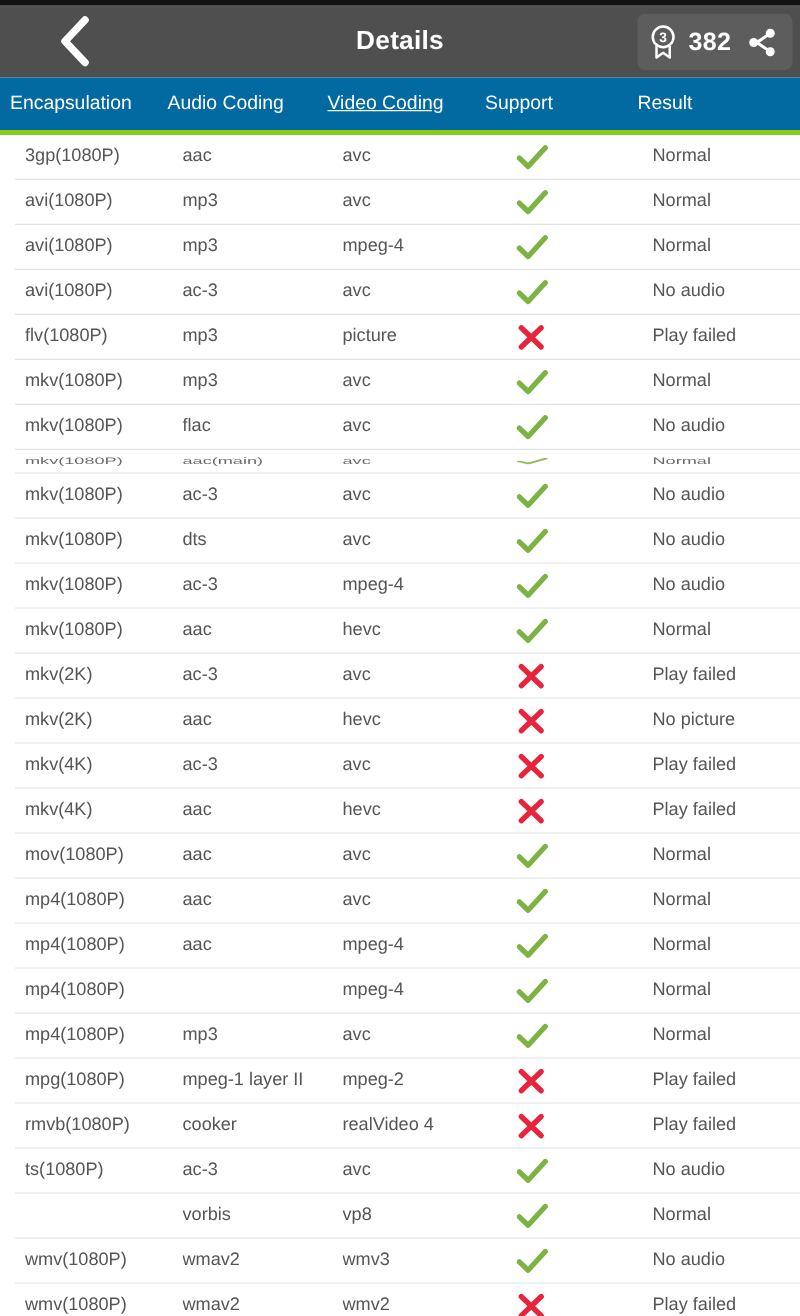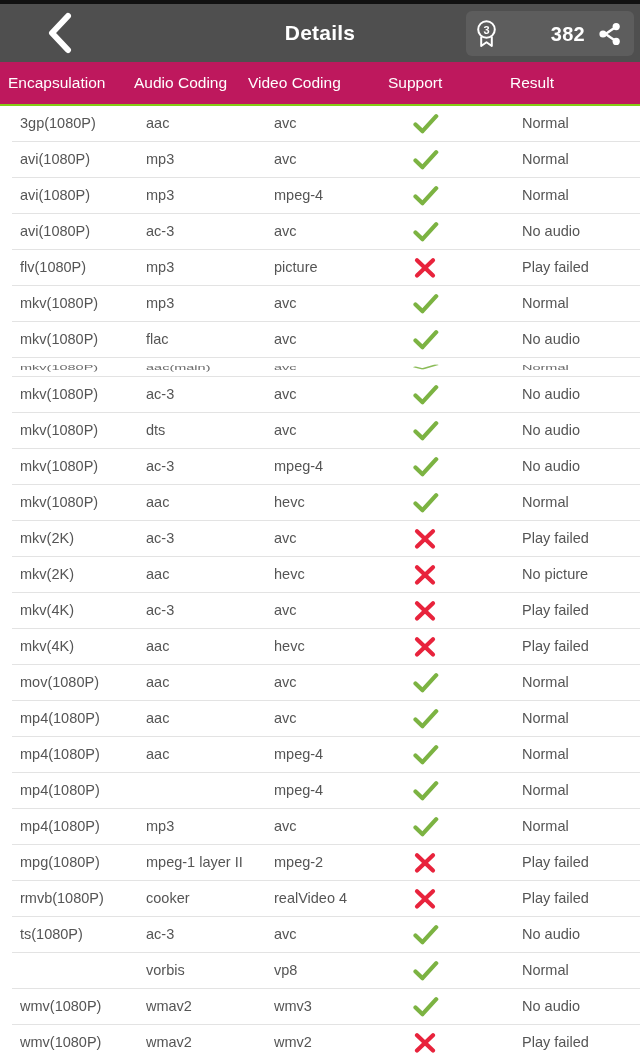--- a/index.html
+++ b/index.html
@@ -77,38 +77,37 @@
     justify-content: center;
     width: 26px;
     height: 30px;
   }
   .medal-num {
     color: #ffffff;
     font-size: 20px;
     font-weight: bold;
     letter-spacing: 0.3px;
     line-height: 1;
-    margin-left: 44px;
   }
   .share-wrap {
     display: flex;
     align-items: center;
     justify-content: center;
     width: 30px;
     height: 30px;
     margin-left: 3px;
     cursor: pointer;
   }
 
   
   .col-header {
     position: relative;
     height: 42px;
-    background: #be185d;
-    border-bottom: 2px solid #84cc16;
+    background: #0369a1;
+    border-bottom: 4px solid #84cc16;
   }
   .col-header .cell {
     position: absolute;
     top: 0;
     height: 42px;
     line-height: 42px;
     color: #ffffff;
     font-size: 15.5px;
     white-space: nowrap;
   }
@@ -136,21 +135,21 @@
     overflow: hidden;
   }
   .cell.c-enc  { left: 8px;   width: 124px; }
   .cell.c-aud  { left: 134px; width: 126px; }
   .cell.c-vid  { left: 262px; width: 124px; }
   .cell.c-sup  { left: 388px; width: 118px; text-align: left; }
   .cell.c-res  { left: 510px; width: 126px; }
 
   .col-header .cell.c-enc  { left: 8px; }
   .col-header .cell.c-aud  { left: 134px; }
-  .col-header .cell.c-vid  { left: 248px; }
+  .col-header .cell.c-vid  { left: 262px; text-decoration: underline; }
   .col-header .cell.c-sup  { left: 388px; }
   .col-header .cell.c-res  { left: 510px; }
 
   .mark {
     display: inline-flex;
     align-items: center;
     height: 35px;
     padding-left: 13px;
   }
   .res-normal  { color: #7cb342; }

